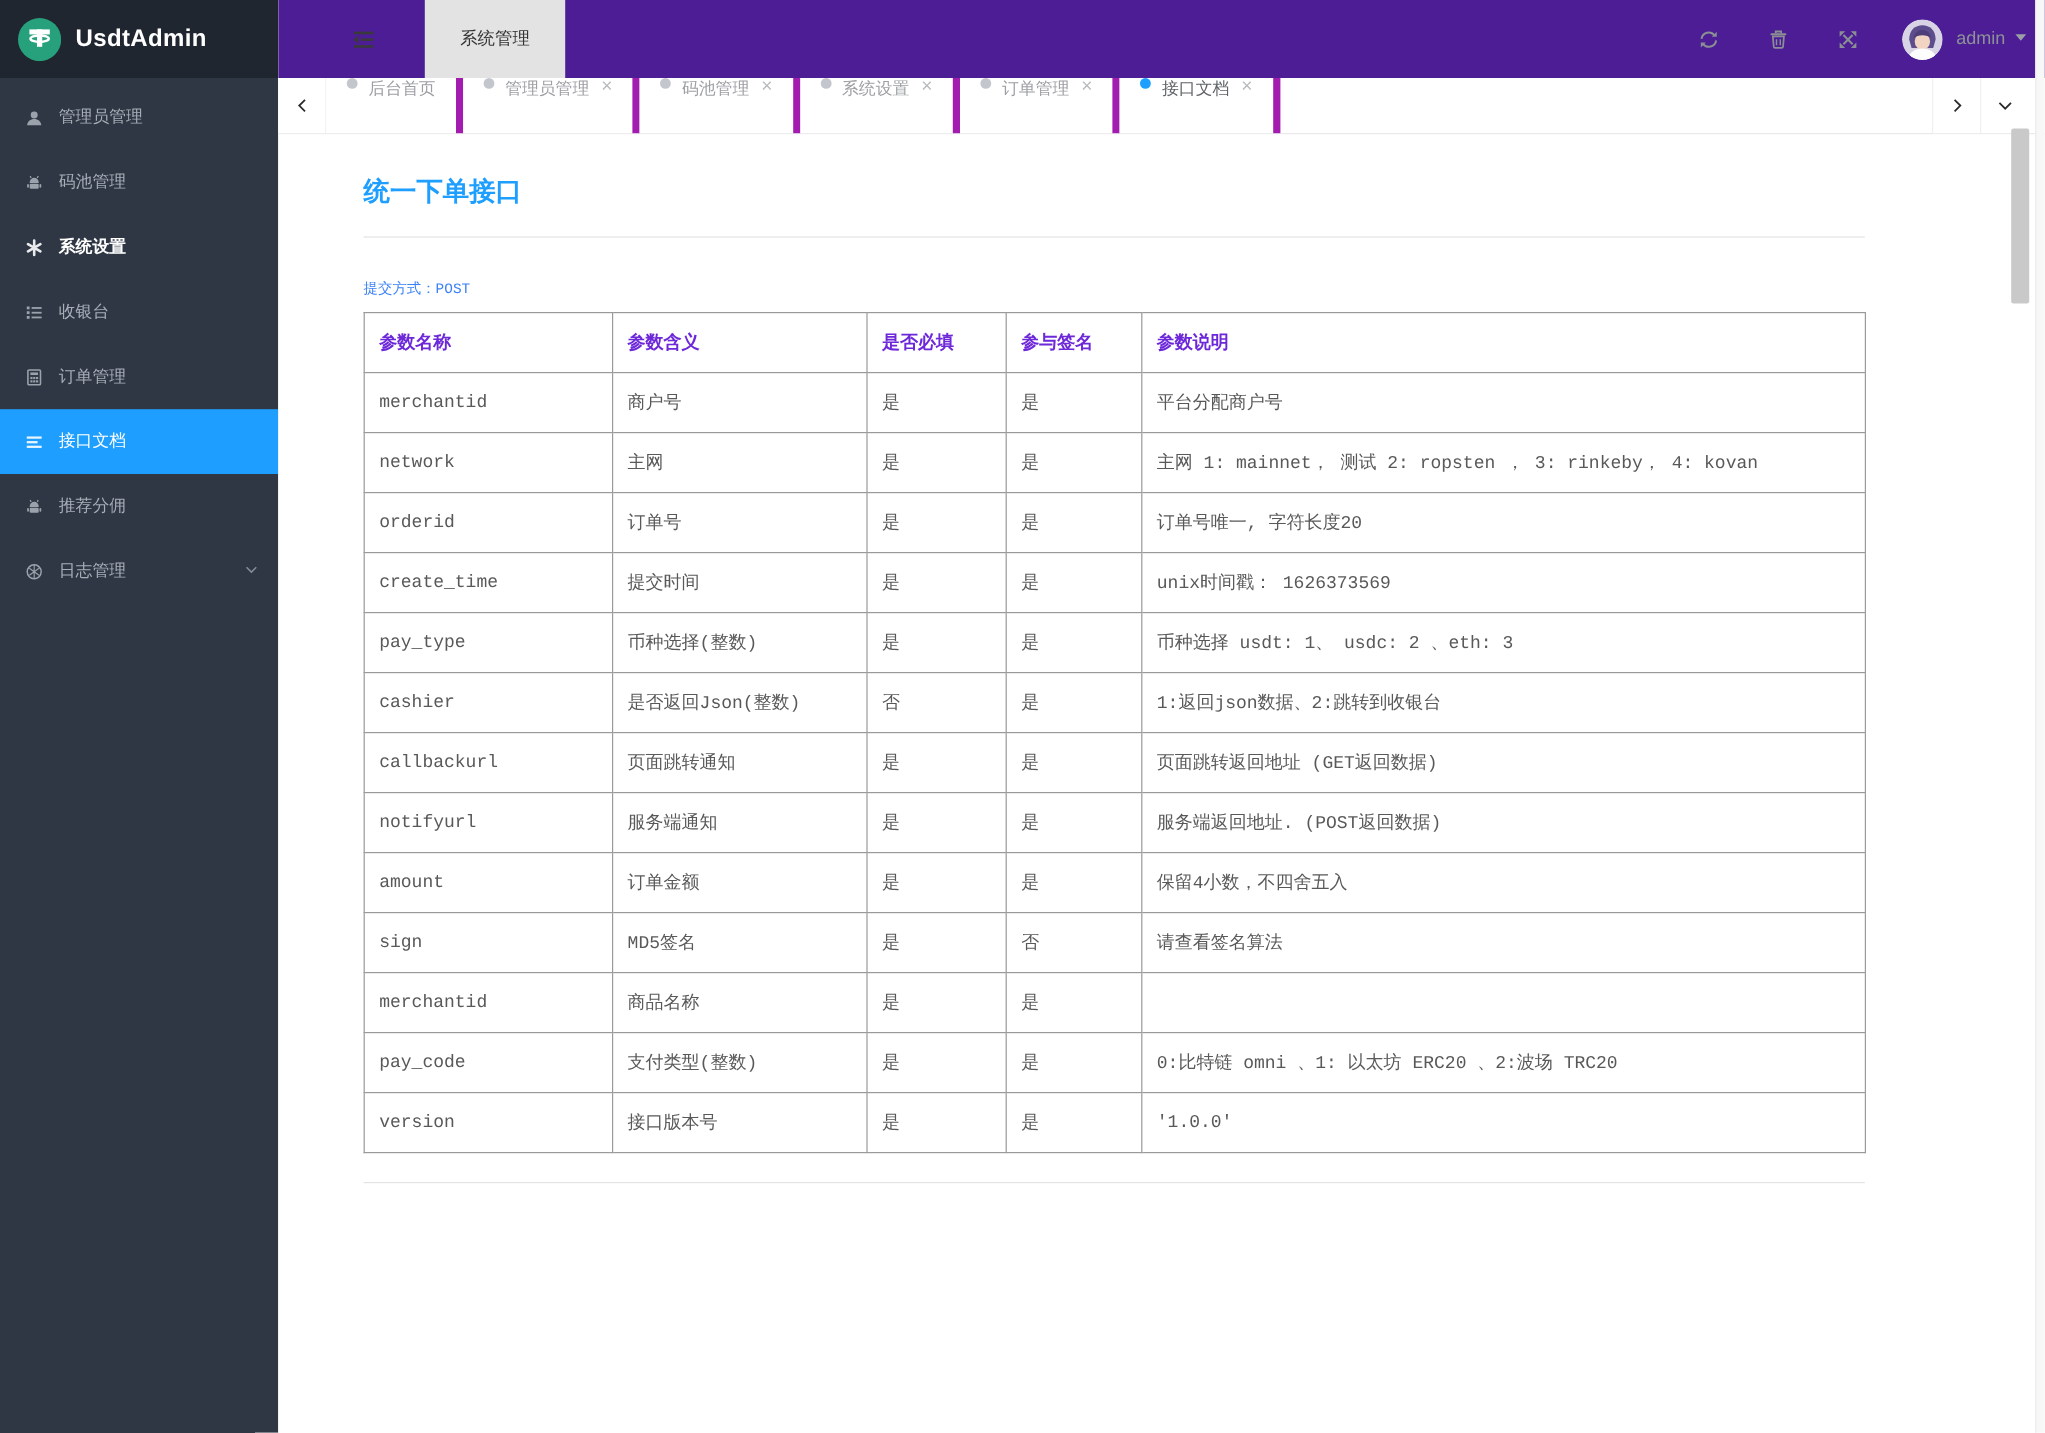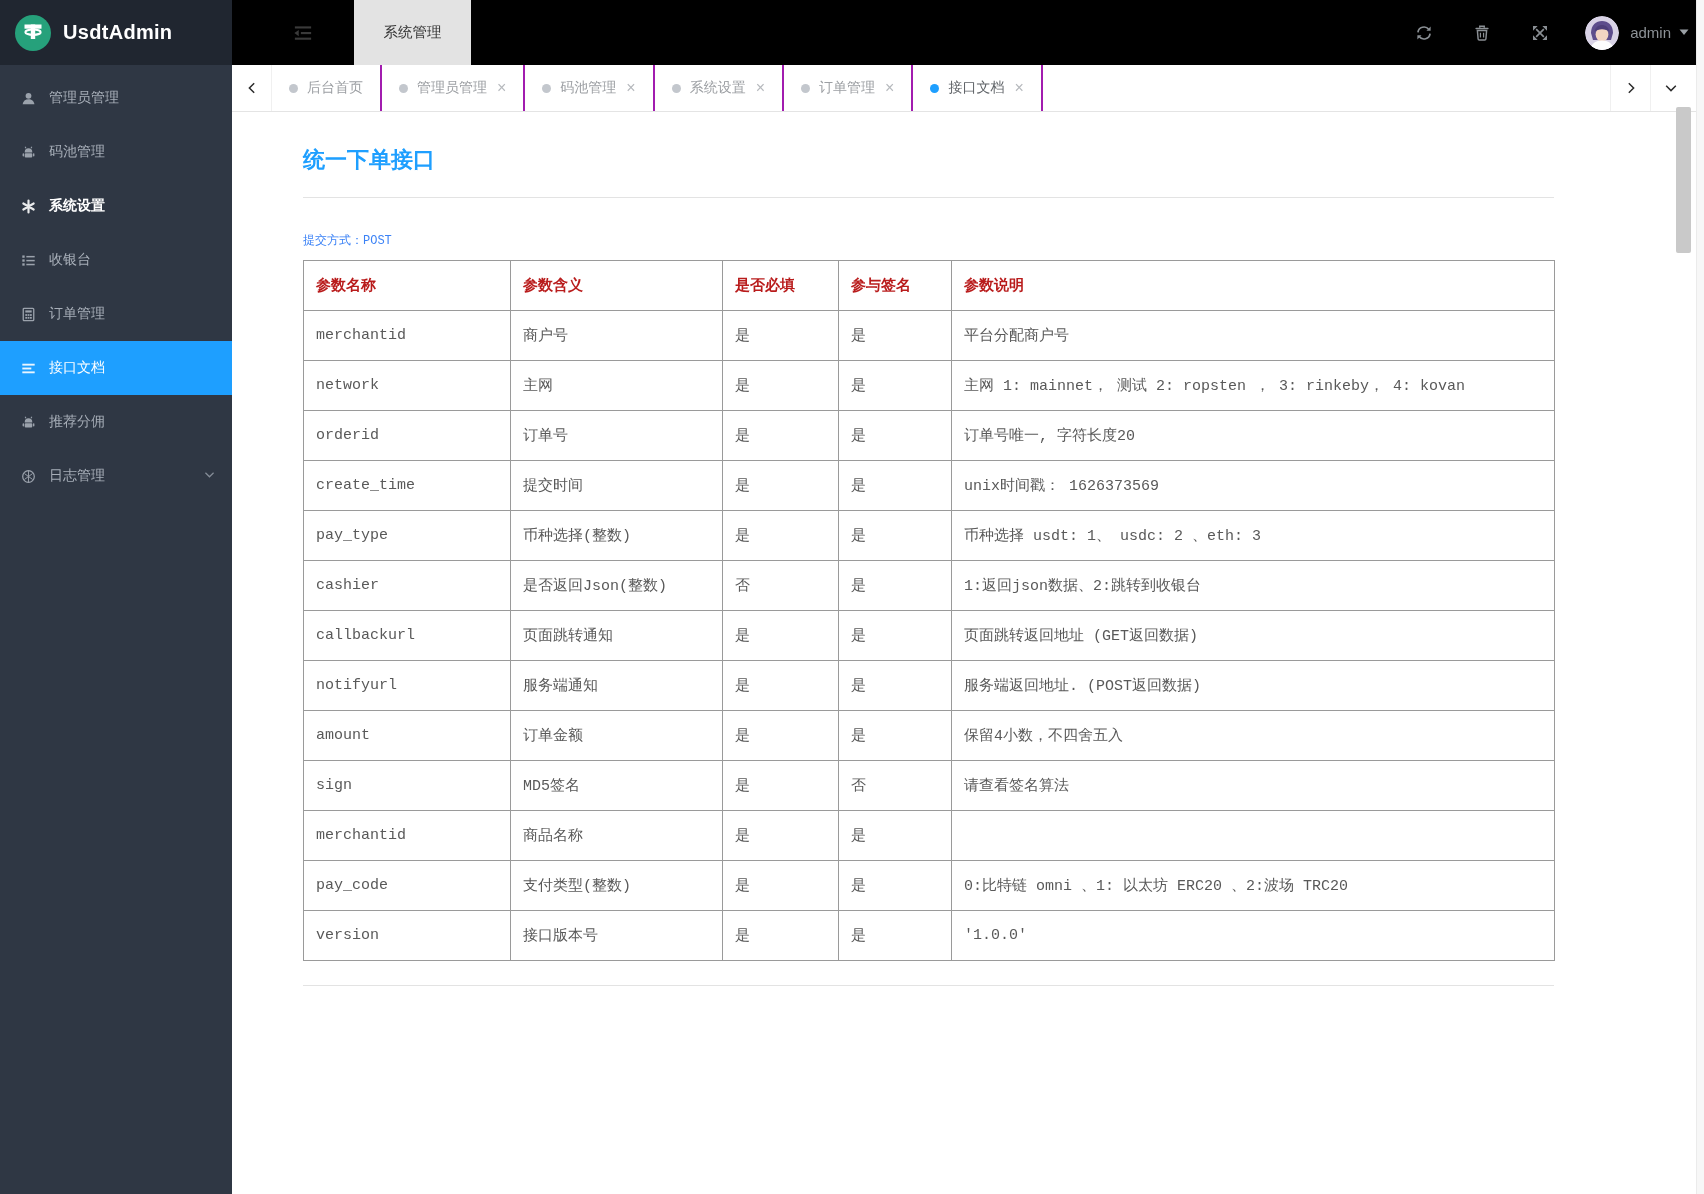--- a/index.html
+++ b/index.html
@@ -21,58 +21,58 @@
     color:var(--side-text);font-size:14px;cursor:pointer;}
   .menu-item svg{width:15px;height:15px;fill:currentColor;flex-shrink:0;opacity:.9;}
   .menu-item.active{background:var(--accent);color:#fff;}
   .menu-item.highlight{color:#fff;font-weight:bold;}
   .menu-item .chev{margin-left:auto;opacity:.8;}
   .menu-item .chev svg{width:13px;height:13px;fill:none;}
 
   
   .main{flex:1;display:flex;flex-direction:column;background:#fff;position:relative;}
 
-  .topbar{height:65px;position:relative;background:#000000;flex-shrink:0;}
+  .topbar{height:65px;position:relative;background:#4c1d95;flex-shrink:0;}
   .collapse-btn{position:absolute;left:61px;top:23px;width:20px;height:20px;color:#3a3a3a;cursor:pointer;}
   .collapse-btn svg{width:20px;height:20px;fill:currentColor;}
   .navtab{position:absolute;left:122px;top:0;width:117px;height:65px;background:#e3e3e3;
     display:flex;align-items:center;justify-content:center;font-size:14.5px;color:#333;cursor:pointer;}
   .topbar-right{position:absolute;right:14px;top:0;height:65px;display:flex;align-items:center;}
   .tb-icon{width:18px;height:18px;color:#8a8f94;margin-left:40px;cursor:pointer;}
   .tb-icon svg{width:18px;height:18px;fill:currentColor;}
   .avatar{width:34px;height:34px;border-radius:50%;overflow:hidden;margin-left:36px;cursor:pointer;flex-shrink:0;}
   .username{margin-left:11px;font-size:15px;color:#8d9297;cursor:pointer;}
   .caret{margin-left:7px;color:#9aa0a5;cursor:pointer;}
   .caret svg{width:12px;height:12px;fill:currentColor;}
 
   
   .tabbar{height:47px;display:flex;align-items:stretch;background:#fff;border-bottom:1px solid #e4e4e4;flex-shrink:0;}
   .tab-scroll{width:40px;display:flex;align-items:center;justify-content:center;color:#2b2b2b;cursor:pointer;background:#fff;}
   .tab-scroll svg{width:14px;height:14px;}
   .tab-scroll.left{border-right:1px solid #f0f0f0;}
   .tabs{display:flex;align-items:stretch;}
-  .tab{display:flex;align-items:center;gap:9px;padding:0 17px;border-right:2px solid #a21caf;
+  .tab{display:flex;align-items:flex-start;gap:9px;padding:0 17px;border-right:6px solid #a21caf;
     font-size:14px;color:#9c9fa3;cursor:pointer;background:#fff;white-space:nowrap;}
   .tab .dot{width:9px;height:9px;border-radius:50%;background:#c3c7cd;flex-shrink:0;}
   .tab .close{color:#b6b9bd;font-size:16px;line-height:1;margin-left:1px;}
   .tab.active{color:#606468;}
   .tab.active .dot{background:var(--accent);}
   .tab-actions{margin-left:auto;display:flex;align-items:stretch;}
   .tab-actions .tab-scroll{border-left:1px solid #f0f0f0;}
   .tab-actions .tab-scroll.last{margin-right:14px;}
 
   
   .content{flex:1;padding:20px 0 0 71px;background:#fff;overflow:hidden;font-family:Liberation Mono, monospace;}
   .section-title{color:var(--accent);font-size:22px;font-weight:bold;margin:13px 0 0;width:1251px;}
   .rule{border:none;border-top:1px solid #e3e3e3;width:1251px;margin:22px 0 0;}
   .method{margin:34px 0 0;font-size:12px;color:#3b82f6;}
   table.params{border-collapse:collapse;table-layout:fixed;width:1251px;margin-top:11px;}
   .params th,.params td{border:1px solid #9a9a9a;height:50px;padding:0 12px;text-align:left;
     font-size:15px;vertical-align:middle;overflow:hidden;white-space:nowrap;}
-  .params th{font-weight:bold;color:#b91c1c;}
+  .params th{font-weight:bold;color:#6d28d9;}
   .params td{color:#595959;font-weight:normal;}
   .sec2{margin-top:60px;}
   .rule2{margin-top:24px;}
 
   
   .v-track{position:absolute;right:0;top:0;bottom:0;width:8px;background:#f7f7f7;border-left:1px solid #ebebeb;}
   .v-thumb{position:absolute;right:13px;top:107px;width:15px;height:146px;background:#c9c9c9;border-radius:2px;}
 </style>
 </head>
 <body>

